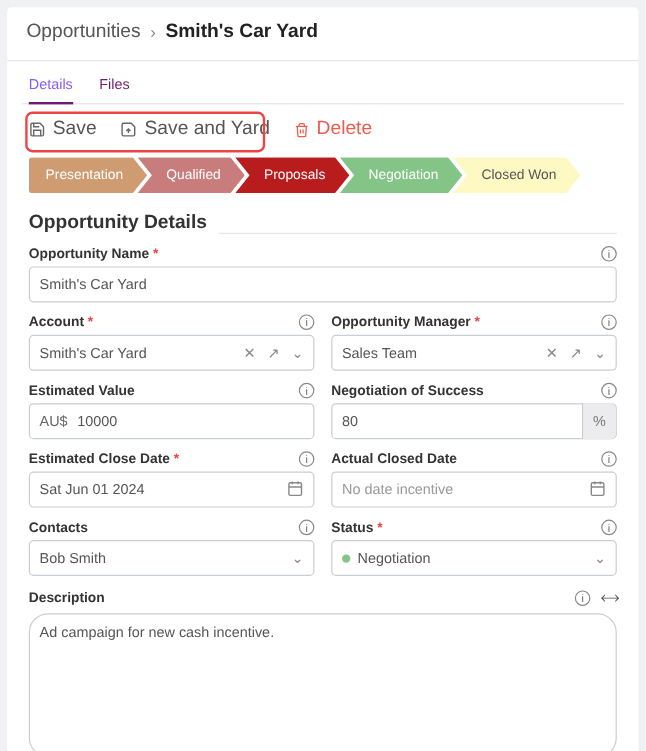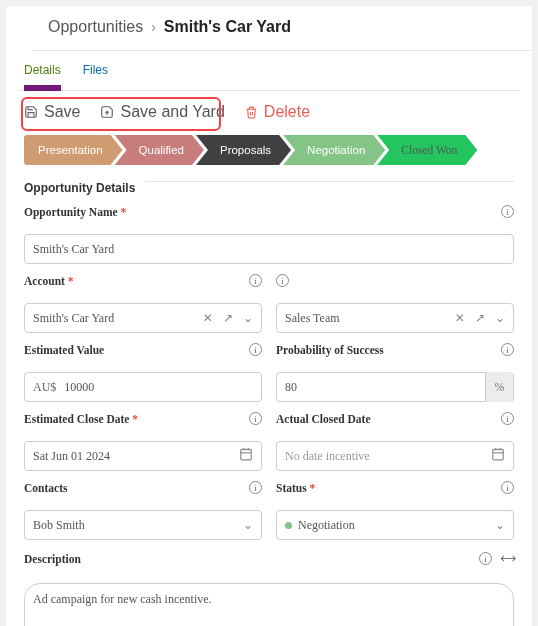--- a/index.html
+++ b/index.html
@@ -1,39 +1,39 @@
 <!DOCTYPE html>
 <html><head>
 <meta charset="utf-8">
 <style>
   * { box-sizing: border-box; margin: 0; padding: 0; }
   body { font-family: -apple-system, BlinkMacSystemFont, "Segoe UI", Arial, sans-serif; background: #f0f1f3; font-size: 12px; color: #4a4a4a; }
   .page { background: #fff; margin: 6px; border-radius: 4px; overflow: hidden; }
-  .breadcrumb { padding: 12px 16px 14px; border-bottom: 1px solid #e5e5e5; display: flex; align-items: center; gap: 8px; margin-left: 26px; }
+  .breadcrumb { padding: 12px 16px 14px; border-bottom: 1px solid #e5e5e5; display: flex; align-items: center; gap: 8px; }
   .crumb-root { font-size: 16px; color: #555; font-weight: 500; }
   .crumb-sep { font-size: 14px; color: #888; }
   .crumb-current { font-size: 16px; font-weight: 700; color: #222; }
   .content { padding: 0 12px 12px; }
   .tabs { display: flex; gap: 22px; padding: 10px 6px 0; border-bottom: 1px solid #e5e5e5; }
-  .tab { font-size: 12px; color: #0369a1; padding: 2px 0 8px; cursor: pointer; }
-  .tab.active { color: #4d7c0f; border-bottom: 6px solid #701a75; margin-bottom:-1px;}
+  .tab { font-size: 12px; color: #701a75; padding: 2px 0 8px; cursor: pointer; }
+  .tab.active { color: #8b5cf6; border-bottom: 2px solid #701a75; margin-bottom:-1px;}
   .toolbar { position: relative; padding: 12px 6px; display: flex; align-items: center; gap: 20px; }
   .highlight-box { position: absolute; left: 3px; top: 6px; width: 200px; height: 34px; border: 2px solid #ef4444; border-radius: 6px; pointer-events: none; }
   .tbtn { display: inline-flex; align-items: center; gap: 6px; font-size: 16px; color: #555; cursor: pointer; }
   .tbtn.danger { color: #ef5a4d; align-items: center; }
   .tbtn svg { flex-shrink: 0; }
   .stages { display: flex; padding: 2px 6px 14px; }
   .stage { position: relative; height: 30px; display: flex; align-items: center; padding: 0 20px 0 24px; color: #fff; font-size: 11.5px; font-weight: 500; clip-path: polygon(0 0, calc(100% - 12px) 0, 100% 50%, calc(100% - 12px) 100%, 0 100%, 12px 50%); margin-left: -8px; }
   .stage:first-child { clip-path: polygon(0 0, calc(100% - 12px) 0, 100% 50%, calc(100% - 12px) 100%, 0 100%); margin-left:0; padding-left:14px; border-radius: 3px 0 0 3px; }
-  .stage.inactive { background: #22c55e; color: #555; font-family: Liberation Serif, serif; }
-  .section-title { font-size: 12px; font-weight: 700; color: #333; padding: 2px 6px 10px; display:flex; align-items:flex-start; gap:10px;}
+  .stage.inactive { background: #fef9c3; color: #555; }
+  .section-title { font-size: 16px; font-weight: 700; color: #333; padding: 2px 6px 10px; display:flex; align-items:flex-end; gap:10px;}
   .section-title::after{content:"";flex:1;height:1px;background:#e5e5e5;}
   .form { padding: 0 6px; }
   .row { display: flex; gap: 14px; margin-bottom: 10px; }
-  .field { flex: 1; display: flex; flex-direction: column; gap: 16px; font-family: Liberation Serif, serif; }
+  .field { flex: 1; display: flex; flex-direction: column; gap: 4px; }
   .field.full { flex-basis: 100%; }
   .label-row { display: flex; justify-content: space-between; align-items: center; }
   .flabel { font-size: 11.5px; font-weight: 700; color: #333; }
   .req { color: #ef4444; }
   .info-icon { width: 13px; height: 13px; border: 1px solid #888; border-radius: 50%; display: inline-flex; align-items: center; justify-content: center; font-size: 9px; color: #666; }
   .control { height: 30px; border: 1px solid #c9cdd4; border-radius: 4px; display: flex; align-items: center; padding: 0 8px; background: #fff; font-size: 12px; color: #555; }
   .control .value { flex: 1; }
   .control .icons { display: flex; align-items: center; gap: 10px; color: #888; }
   .prefix { color:#666; padding-right:8px; border-right: none; }
   .suffix-box { width: 28px; height: 30px; background:#ececee; border-left:1px solid #c9cdd4; margin: -1px -8px -1px 6px; border-radius: 0 4px 4px 0; display:flex; align-items:center; justify-content:center; color:#777;}
@@ -85,21 +85,21 @@
             <path d="M10 11v6M14 11v6"></path>
             <path d="M8 6V4a2 2 0 0 1 2-2h4a2 2 0 0 1 2 2v2"></path>
           </svg>
         <span>Delete</span>
       </div>
     </div>
 
     <div class="stages">
       <div class="stage" style="background:#ce9c70">Presentation</div>
       <div class="stage" style="background:#c97c7c">Qualified</div>
-      <div class="stage" style="background:#404040">Proposals</div>
+      <div class="stage" style="background:#b91c1c">Proposals</div>
       <div class="stage" style="background:#84c487">Negotiation</div>
       <div class="stage inactive">Closed Won</div>
     </div>
 
     <div class="section-title">
         <span>Opportunity Details</span>
       </div>
 
     <div class="form">
 
@@ -125,20 +125,21 @@
             <span class="value">Smith's Car Yard</span>
             <span class="icons">
               <span>✕</span>
               <span>↗</span>
               <span>⌄</span>
             </span>
           </div>
         </div>
         <div class="field">
           <div class="label-row">
+            <span class="flabel"><span>Opportunity Manager</span> <span class="req">*</span></span>
             <span class="info-icon">i</span>
           </div>
           <div class="control">
             <span class="value">Sales Team</span>
             <span class="icons">
               <span>✕</span>
               <span>↗</span>
               <span>⌄</span>
             </span>
           </div>
@@ -151,21 +152,21 @@
             <span class="flabel">Estimated Value</span>
             <span class="info-icon">i</span>
           </div>
           <div class="control">
             <span class="prefix">AU$</span>
             <span class="value">10000</span>
           </div>
         </div>
         <div class="field">
           <div class="label-row">
-            <span class="flabel">Probability of Success</span>
+            <span class="flabel">Negotiation of Success</span>
             <span class="info-icon">i</span>
           </div>
           <div class="control">
             <span class="value">80</span>
             <span class="suffix-box">%</span>
           </div>
         </div>
       </div>
 
       <div class="row">

